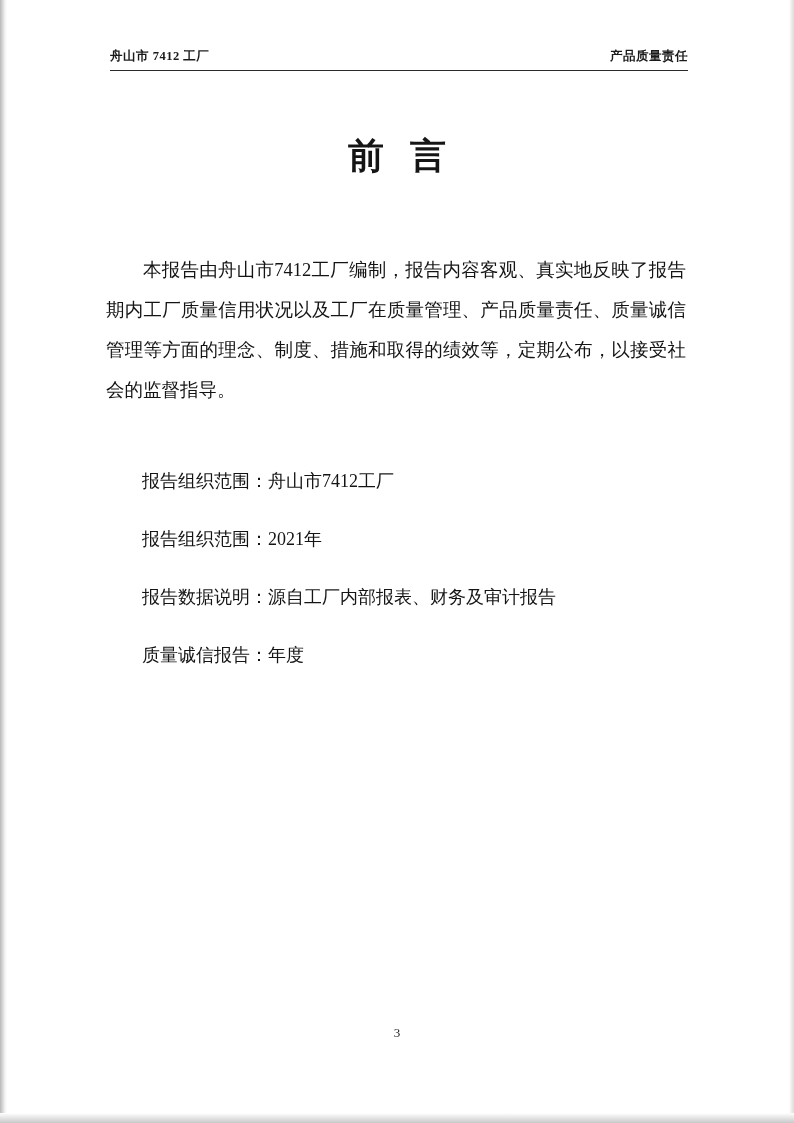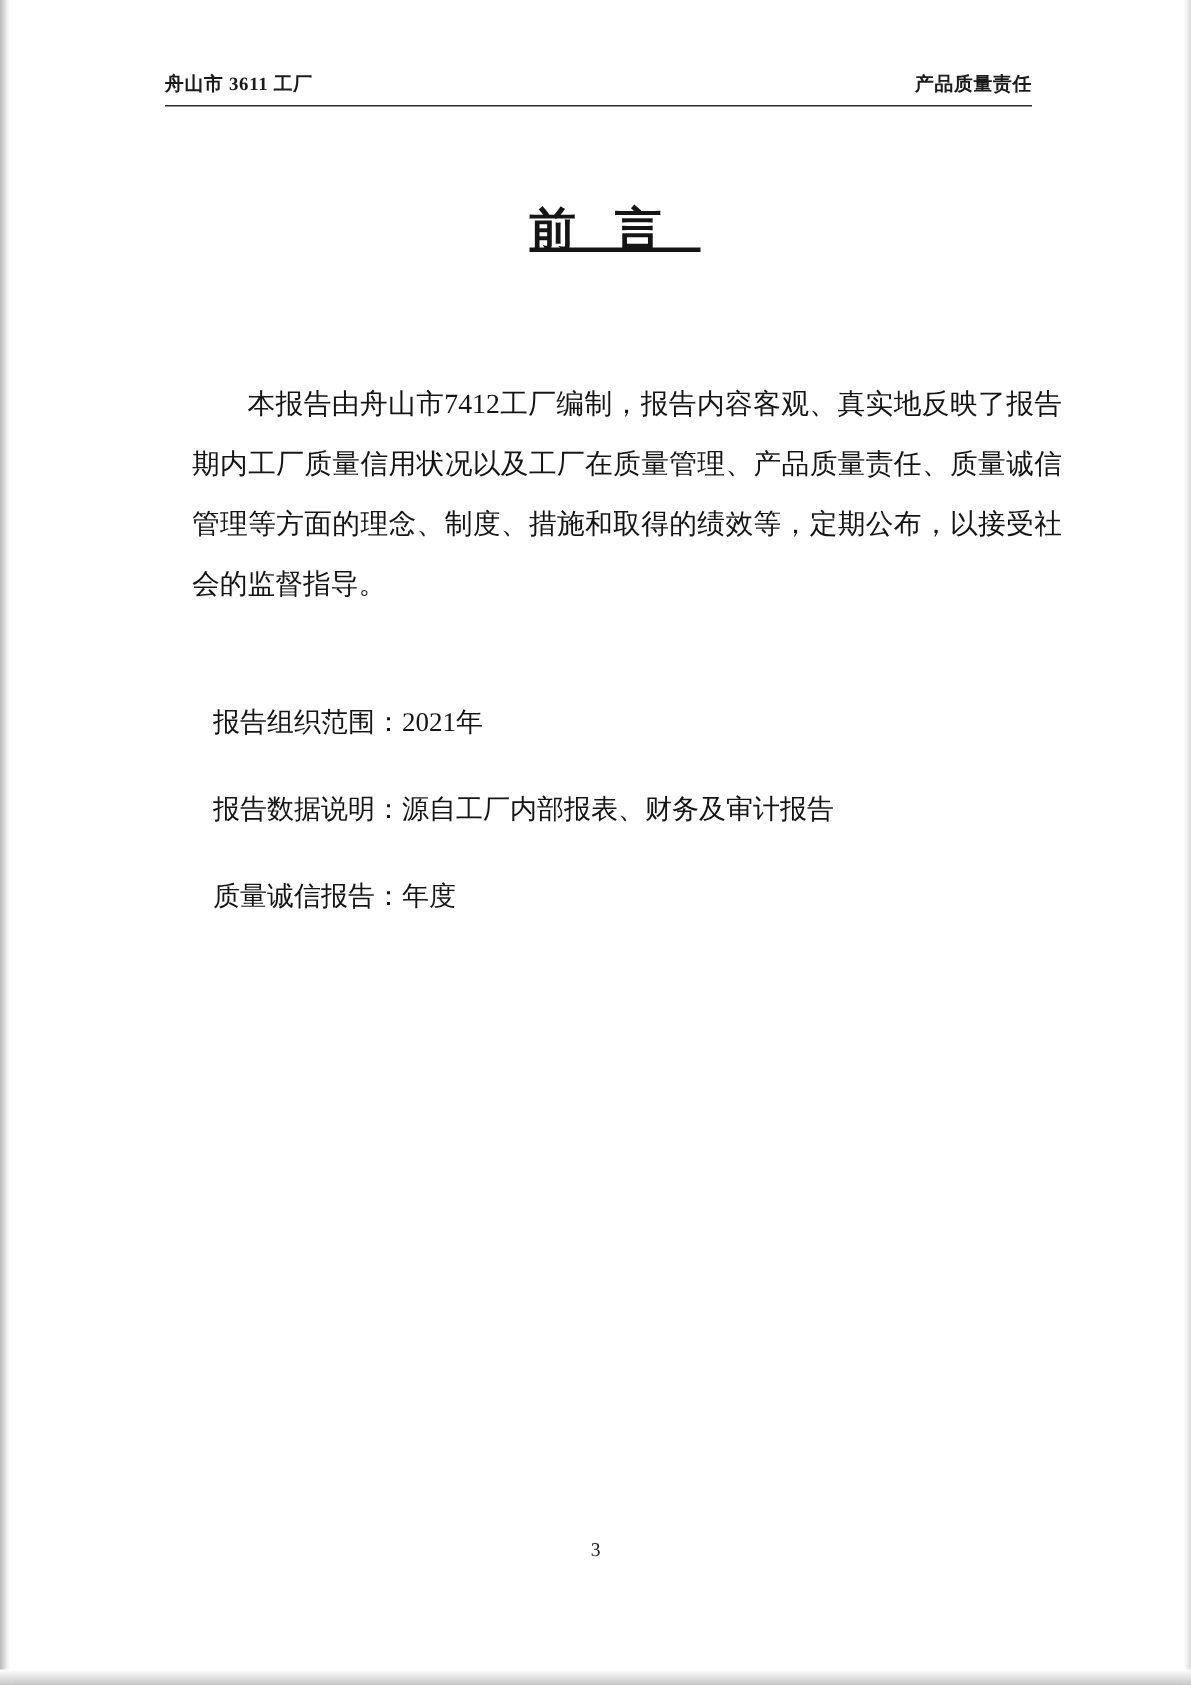--- a/index.html
+++ b/index.html
@@ -59,32 +59,31 @@
     white-space: nowrap;
   }
 
   
   .doc-title {
     position: absolute;
     top: 132px;
     left: 0;
     width: 794px;
     text-align: center;
-    font-size: 31px;
+    font-size: 36px;
     font-weight: bold;
     letter-spacing: 26px;
     text-indent: 26px;
     color: #151515;
-    text-decoration: underline;
   }
 
   
   .body-block {
     position: absolute;
-    left: 128px;
+    left: 106px;
     top: 250px;
     width: 580px;
   }
   .para {
     font-size: 18.5px;
     line-height: 40px;
     text-align: justify;
     text-justify: inter-ideograph;
     text-indent: 2em;
     color: #141414;
@@ -120,31 +119,32 @@
 </head>
 <body>
 
 <div class="page">
 
   <div class="scan-edge-left"></div>
   <div class="scan-edge-right"></div>
   <div class="scan-edge-bottom"></div>
 
   <div class="header">
-    <span class="header-left">舟山市 3611 工厂</span>
+    <span class="header-left">舟山市 7412 工厂</span>
     <span class="header-right">产品质量责任</span>
   </div>
 
   <div class="doc-title">前言</div>
 
   <div class="body-block">
     <p class="para">本报告由舟山市7412工厂编制，报告内容客观、真实地反映了报告期内工厂质量信用状况以及工厂在质量管理、产品质量责任、质量诚信管理等方面的理念、制度、措施和取得的绩效等，定期公布，以接受社会的监督指导。</p>
   </div>
 
   <div class="meta-list">
+    <div class="meta-line">报告组织范围：舟山市7412工厂</div>
     <div class="meta-line">报告组织范围：2021年</div>
     <div class="meta-line">报告数据说明：源自工厂内部报表、财务及审计报告</div>
     <div class="meta-line">质量诚信报告：年度</div>
   </div>
 
   <div class="page-number">3</div>
 
 </div>
 
 </body></html>

